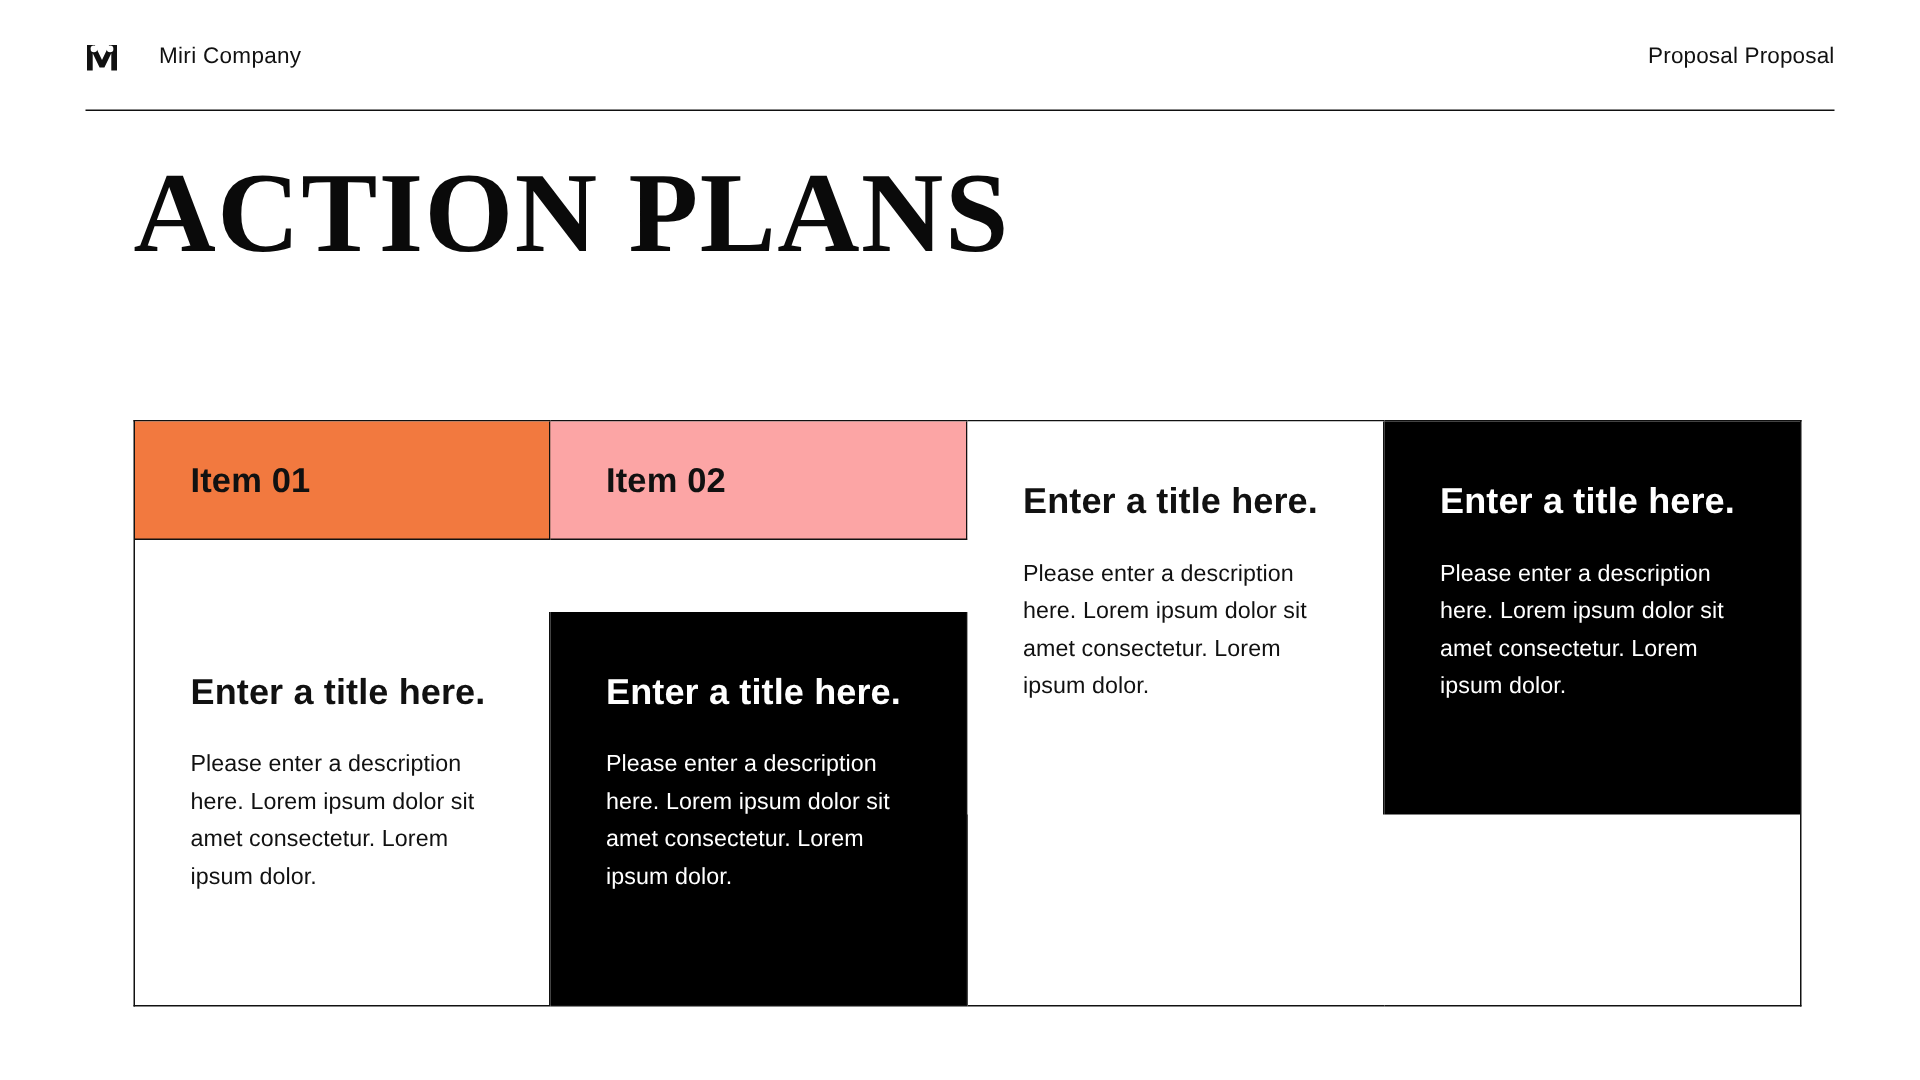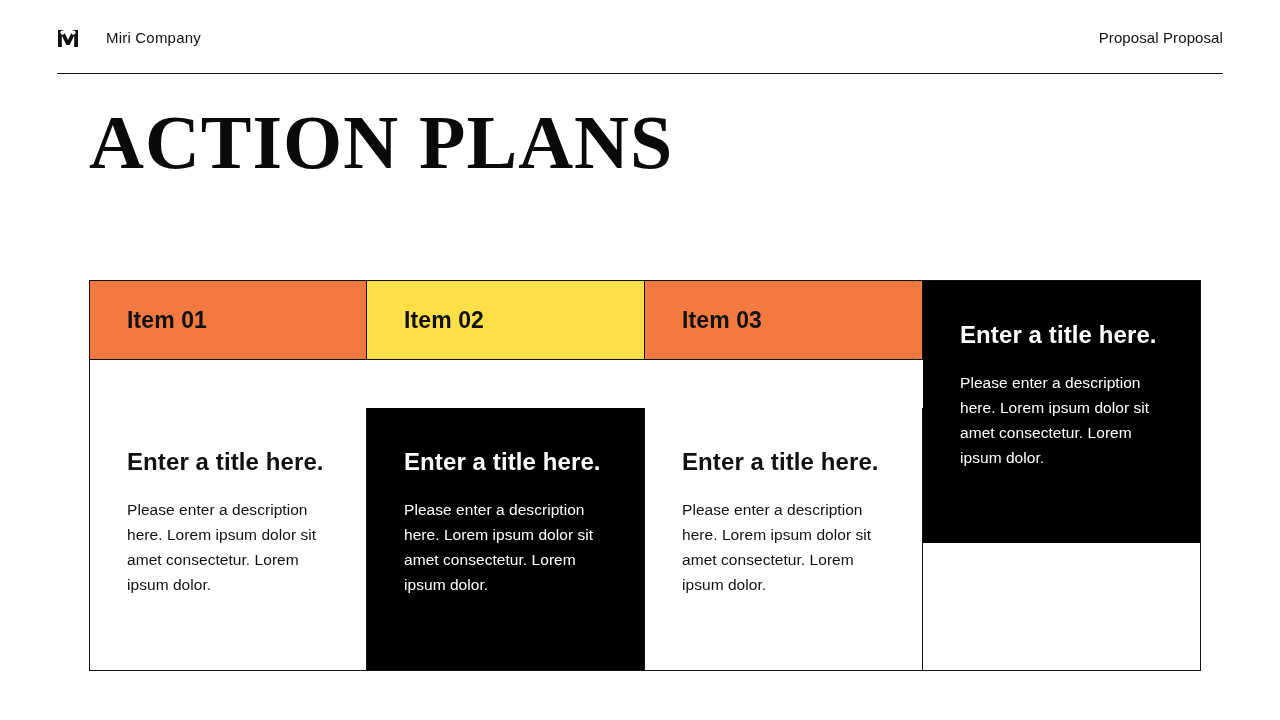--- a/index.html
+++ b/index.html
@@ -110,21 +110,21 @@
   }
   .cell-body p {
     font-size: 15.5px;
     line-height: 25px;
     letter-spacing: 0.05px;
   }
 
   
   .head-orange { background: #f2enough; }
   .head-orange { background: #F2793F; color: #111111; }
-  .head-white  { background: #fde047; color: #111111; }
+  .head-white  { background: #fca5a5; color: #111111; }
   .body-white  { background: #ffffff; color: #111111; }
   .body-black  { background: #000000; color: #ffffff; }
 
   
   .col { border-top: 1.5px solid #111111; border-bottom: 1.5px solid #111111; }
   .col:first-child { border-left: 1.5px solid #111111; }
   .col:last-child { border-right: 1.5px solid #111111; }
   .cell-head { border-bottom: 1.5px solid #111111; }
   .col.sep-right .cell-head,
   .col.sep-right .cell-body { border-right: 1.5px solid #111111; }
@@ -162,21 +162,20 @@
 
     <div class="col sep-right">
       <div class="cell-head head-white">Item 02</div>
       <div class="cell-body body-black">
         <h3>Enter a title here.</h3>
         <p>Please enter a description here. Lorem ipsum dolor sit amet consectetur. Lorem ipsum dolor.</p>
       </div>
     </div>
 
     <div class="col sep-right">
-      <div class="cell-head head-orange">Item 03</div>
       <div class="cell-body body-white">
         <h3>Enter a title here.</h3>
         <p>Please enter a description here. Lorem ipsum dolor sit amet consectetur. Lorem ipsum dolor.</p>
       </div>
     </div>
 
     <div class="col">
       <div class="cell-body body-black">
         <h3>Enter a title here.</h3>
         <p>Please enter a description here. Lorem ipsum dolor sit amet consectetur. Lorem ipsum dolor.</p>

